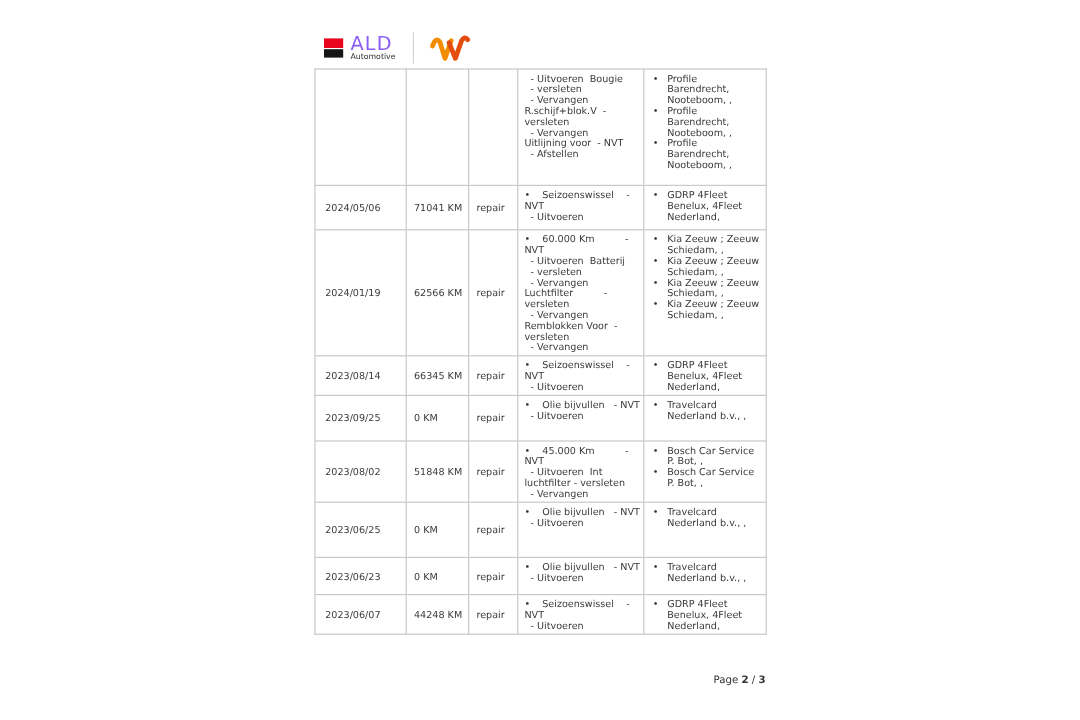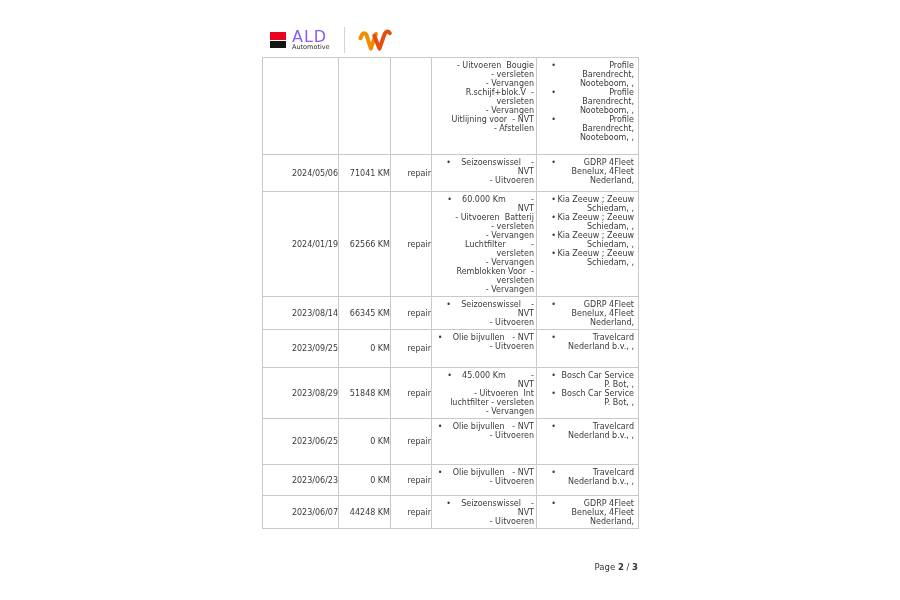--- a/index.html
+++ b/index.html
@@ -37,21 +37,20 @@
   .w-stroke-1{stroke:var(--logo-orange);}
   .w-stroke-2{stroke:var(--logo-flame-red);}
   
   .table-wrap{position:absolute;left:262px;top:57px;width:377px;}
   table{border-collapse:collapse;table-layout:fixed;width:377px;}
   td{
     border:1px solid var(--table-border);
     font-size:8px;
     color:var(--text);
     overflow:hidden;
-    text-align:right;
   }
   .c-date{width:76px;vertical-align:middle;padding-left:8px;}
   .c-km{width:52px;vertical-align:middle;padding-left:6px;}
   .c-type{width:41px;vertical-align:middle;padding-left:6px;}
   .c-desc{width:105px;vertical-align:top;padding:3px 2px 2px 5px;}
   .c-loc{width:102px;vertical-align:top;padding:3px 2px 2px 6px;}
   .desc-line{white-space:pre-wrap;line-height:9px;font-size:8px;}
   .loc-item{display:flex;line-height:9px;font-size:8px;}
   .bullet{width:13px;flex:0 0 13px;padding-left:1px;}
   .loc-text{flex:1;padding-right:2px;}
@@ -205,21 +204,21 @@
             <div class="desc-line">  - Uitvoeren</div>
           </td>
           <td class="c-loc">
             <div class="loc-item">
               <span class="bullet">•</span>
               <span class="loc-text">Travelcard Nederland b.v., ,</span>
             </div>
           </td>
         </tr>
         <tr>
-          <td class="c-date"><span>2023/08/29</span></td>
+          <td class="c-date"><span>2023/08/02</span></td>
           <td class="c-km"><span>51848 KM</span></td>
           <td class="c-type"><span>repair</span></td>
           <td class="c-desc">
             <div class="desc-line">•    45.000 Km          -</div>
             <div class="desc-line">NVT</div>
             <div class="desc-line">  - Uitvoeren  Int</div>
             <div class="desc-line">luchtfilter - versleten</div>
             <div class="desc-line">  - Vervangen</div>
           </td>
           <td class="c-loc">

